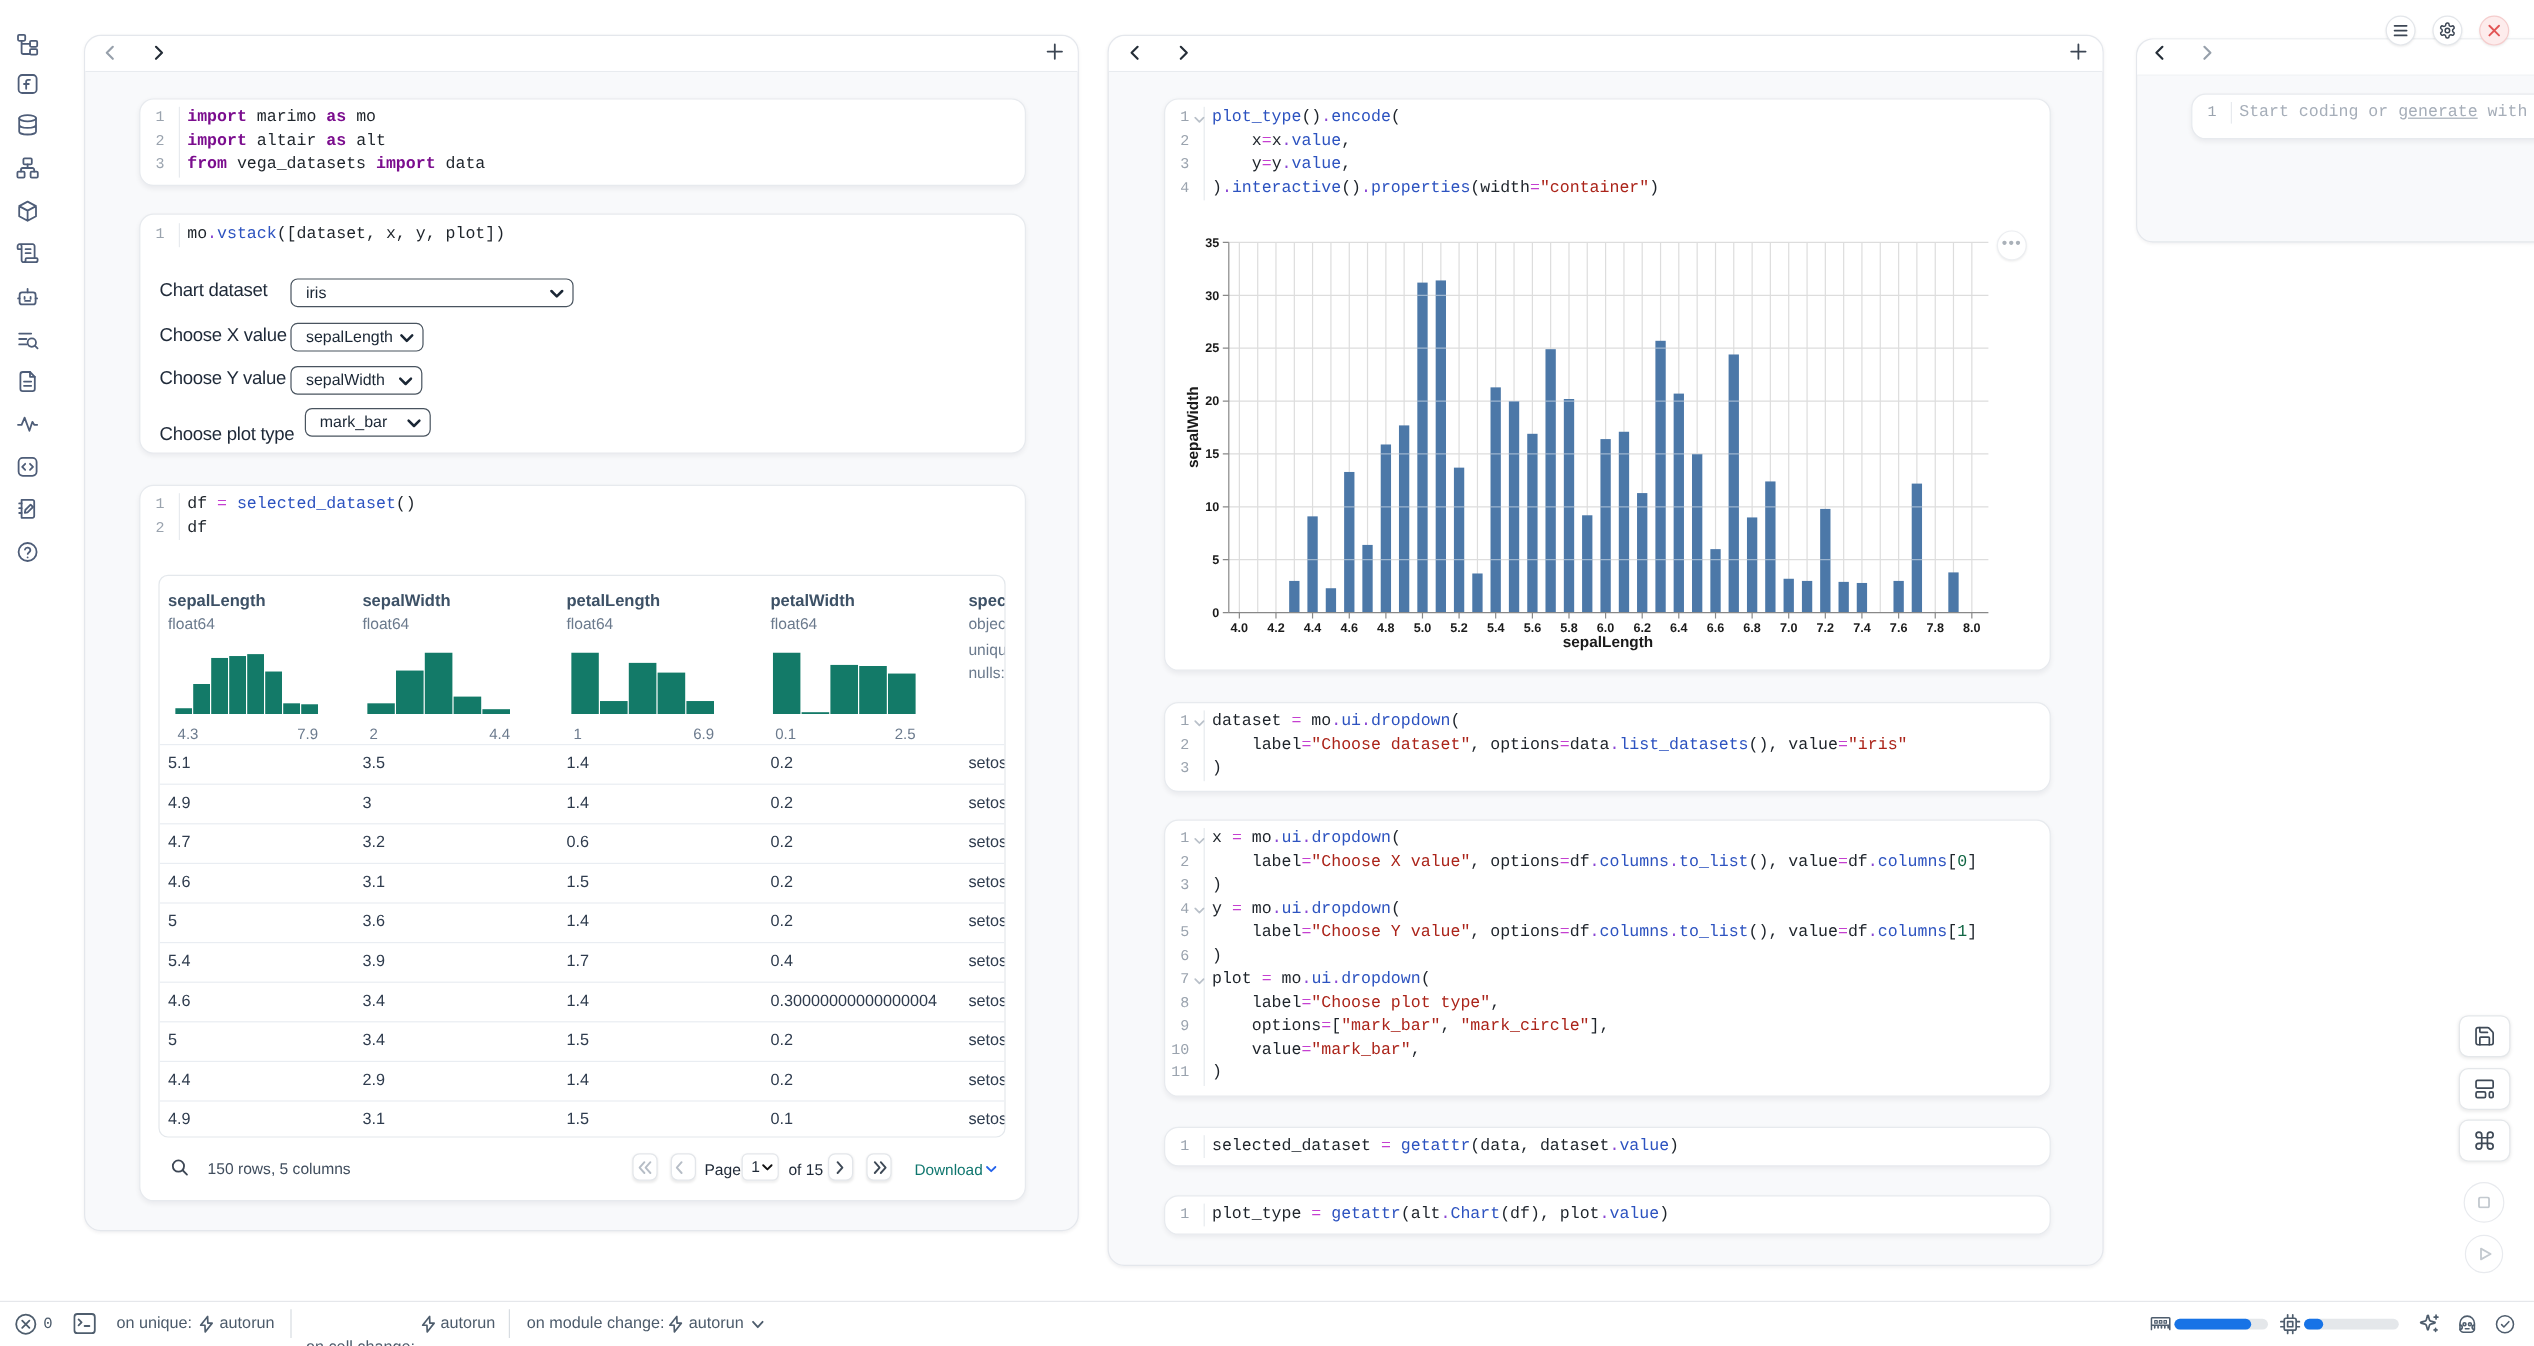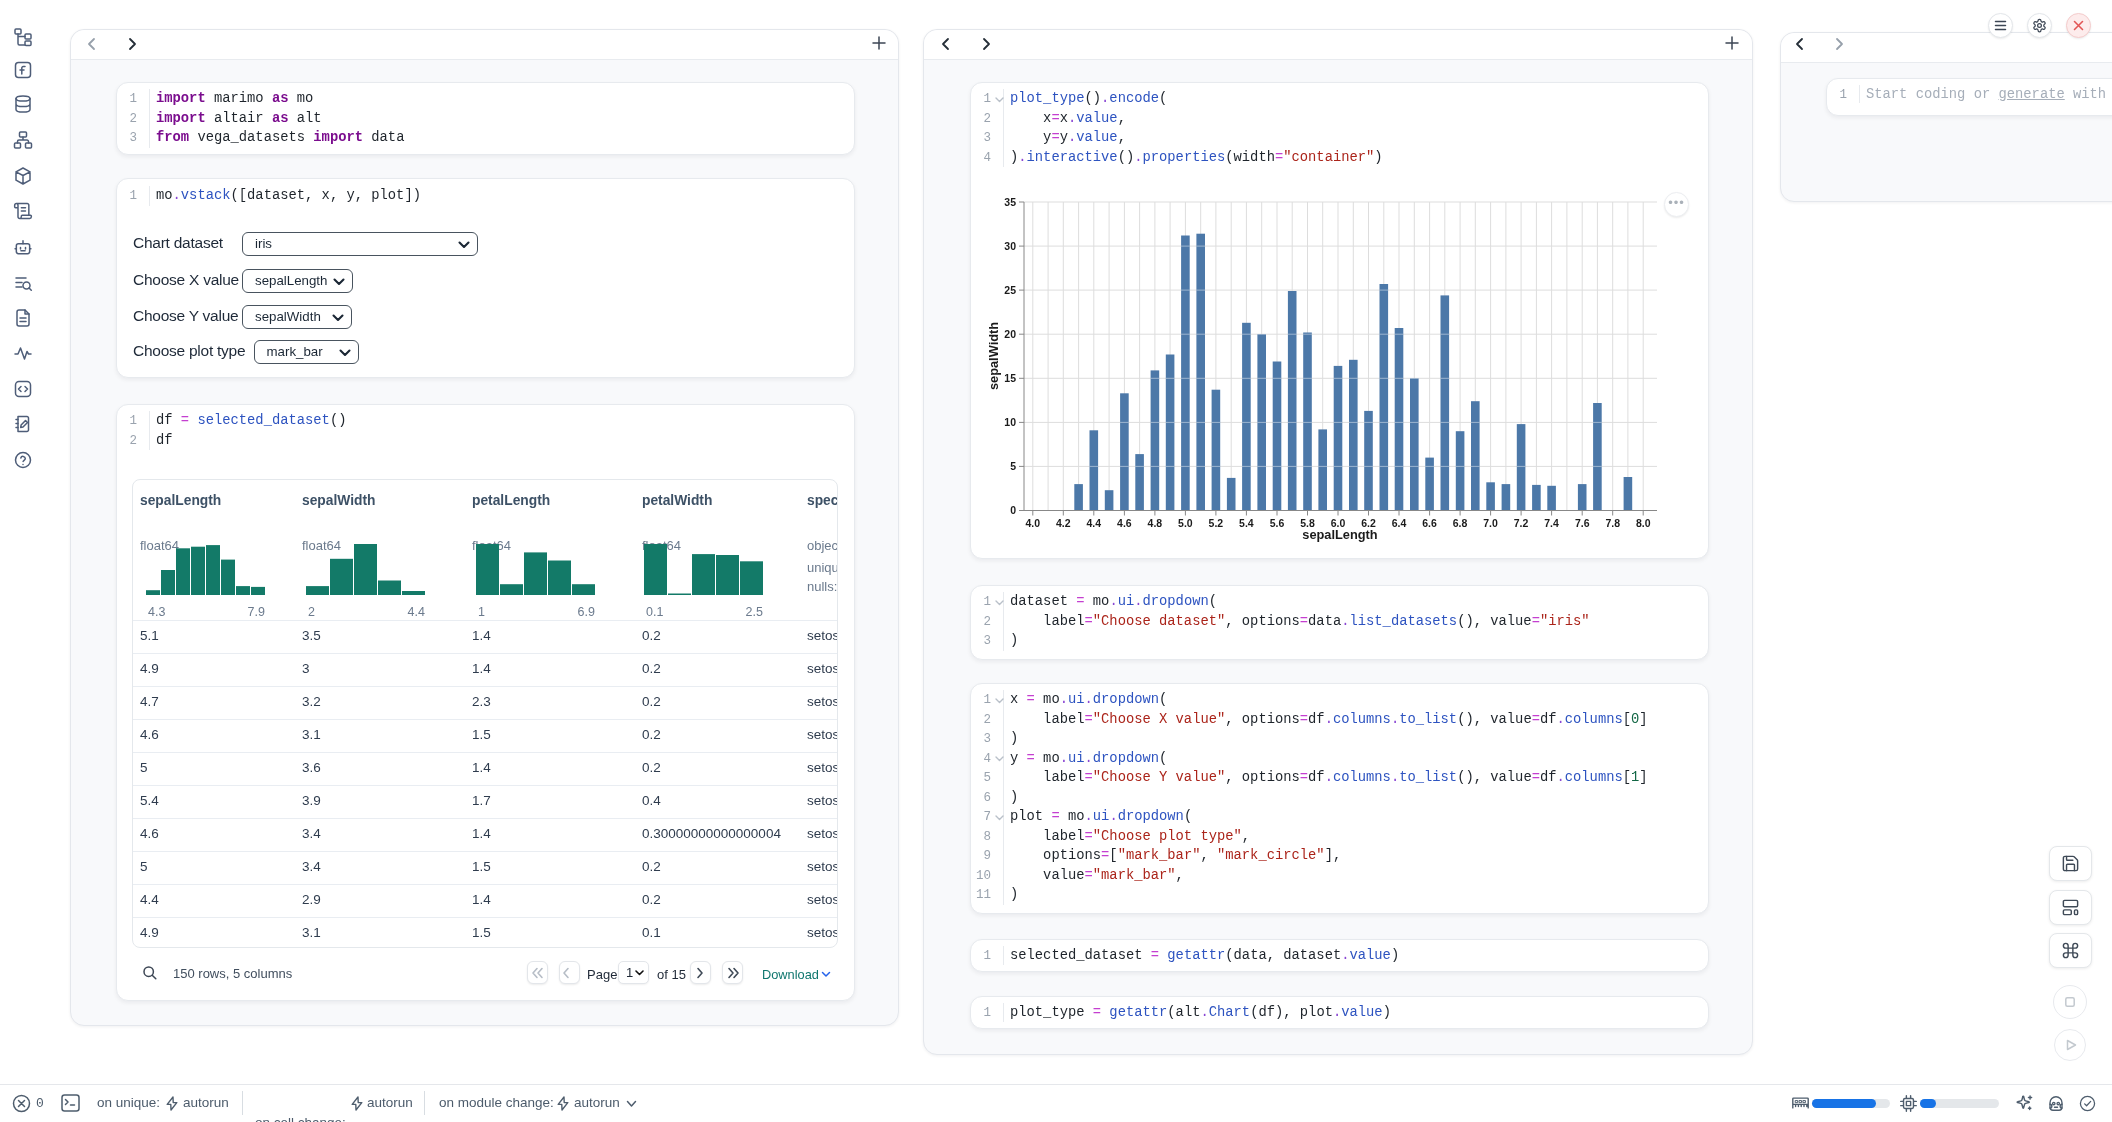--- a/index.html
+++ b/index.html
@@ -22,21 +22,21 @@
 .fn{color:#2d53c0;}
 .op{color:#c43fd0;}
 .st{color:#ab241a;}
 .nu{color:#116644;}
 .dt{color:#8a46d4;}
 .uilabel{position:absolute;font-size:15.5px;color:#1e2938;letter-spacing:-0.25px;}
 .sel{position:absolute;height:23.5px;background:#fff;border:1px solid #49545f;
   border-radius:6px;font-size:13.3px;color:#1b2735;line-height:21.5px;padding-left:12px;}
 .sel svg{position:absolute;right:7px;top:8px;}
 .thead{position:absolute;font-weight:bold;font-size:13.8px;color:#3d5166;white-space:nowrap;}
-.ttype{position:absolute;font-size:13px;color:#6b7a8d;white-space:nowrap;margin-top:26px;}
+.ttype{position:absolute;font-size:13px;color:#6b7a8d;white-space:nowrap;}
 .tnum{position:absolute;font-size:12.5px;color:#6b7a8d;}
 .tval{position:absolute;font-size:13.5px;color:#2f3c4e;white-space:nowrap;}
 .rowsep{position:absolute;left:0;right:0;height:0;border-top:1px solid #e9edf2;}
 .pagebtn{position:absolute;width:21px;height:23px;background:#fff;border:1px solid #e3e6ea;
   border-radius:6px;box-shadow:0 1px 2px rgba(0,0,0,.08);}
 .axl{font-size:10.5px;font-weight:bold;fill:#1b1b1b;font-family:"Liberation Sans",sans-serif;}
 .axt{font-size:12.8px;font-weight:bold;fill:#1b1b1b;font-family:"Liberation Sans",sans-serif;}
 .ftxt{position:absolute;font-size:13.5px;color:#4c5b6b;}
 .circbtn{position:absolute;width:25px;height:25px;border-radius:50%;background:#fff;
   border:1px solid #e3e6ea;box-shadow:0 1px 2px rgba(0,0,0,.08);}
@@ -145,21 +145,21 @@
       <path d="M1.5 1.5L6 6l4.5-4.5"></path>
     </svg></div>
 <div class="uilabel" style="left:133px;top:271px;">Choose X value</div>
 <div class="sel" style="left:242px;top:269px;width:111px;">sepalLength<svg width="12" height="8" viewBox="0 0 12 8" fill="none" stroke="#1b2735" stroke-width="2.1" stroke-linecap="round" stroke-linejoin="round">
       <path d="M1.5 1.5L6 6l4.5-4.5"></path>
     </svg></div>
 <div class="uilabel" style="left:133px;top:307px;">Choose Y value</div>
 <div class="sel" style="left:242px;top:305px;width:110px;">sepalWidth<svg width="12" height="8" viewBox="0 0 12 8" fill="none" stroke="#1b2735" stroke-width="2.1" stroke-linecap="round" stroke-linejoin="round">
       <path d="M1.5 1.5L6 6l4.5-4.5"></path>
     </svg></div>
-<div class="uilabel" style="left:133px;top:342px;">Choose plot type</div>
+<div class="uilabel" style="left:133px;top:354px;">Choose plot type</div>
 <div class="sel" style="left:253.5px;top:340px;width:105px;">mark_bar<svg width="12" height="8" viewBox="0 0 12 8" fill="none" stroke="#1b2735" stroke-width="2.1" stroke-linecap="round" stroke-linejoin="round">
       <path d="M1.5 1.5L6 6l4.5-4.5"></path>
     </svg></div>
 <div class="cell" style="left:116px;top:404px;height:597px;"></div>
 <div class="code" style="left:116px;top:411px;"><div class="gut"></div><div class="cl"><span class="ln">1</span><span class="fd"></span><span class="cd">df <span class="op">=</span> <span class="fn">selected_dataset</span>()</span></div><div class="cl"><span class="ln">2</span><span class="fd"></span><span class="cd">df</span></div></div>
 <div class="abs" style="left:132px;top:479px;width:706px;height:469px;border:1px solid #e4e8ec;border-radius:8px;background:#fff;overflow:hidden;">
     <div class="thead" style="left:7px;top:13px;">sepalLength</div>
     <div class="ttype" style="left:7px;top:32px;">float64</div>
     <div class="thead" style="left:169px;top:13px;">sepalWidth</div>
     <div class="ttype" style="left:169px;top:32px;">float64</div>
@@ -226,21 +226,21 @@
     <div class="tval" style="left:674px;top:147.5px;">setosa</div>
     <div class="rowsep" style="top:173px;"></div>
     <div class="tval" style="left:7px;top:180.5px;">4.9</div>
     <div class="tval" style="left:169px;top:180.5px;">3</div>
     <div class="tval" style="left:339px;top:180.5px;">1.4</div>
     <div class="tval" style="left:509px;top:180.5px;">0.2</div>
     <div class="tval" style="left:674px;top:180.5px;">setosa</div>
     <div class="rowsep" style="top:206px;"></div>
     <div class="tval" style="left:7px;top:213.5px;">4.7</div>
     <div class="tval" style="left:169px;top:213.5px;">3.2</div>
-    <div class="tval" style="left:339px;top:213.5px;">2.3</div>
+    <div class="tval" style="left:339px;top:213.5px;">0.6</div>
     <div class="tval" style="left:509px;top:213.5px;">0.2</div>
     <div class="tval" style="left:674px;top:213.5px;">setosa</div>
     <div class="rowsep" style="top:239px;"></div>
     <div class="tval" style="left:7px;top:246.5px;">4.6</div>
     <div class="tval" style="left:169px;top:246.5px;">3.1</div>
     <div class="tval" style="left:339px;top:246.5px;">1.5</div>
     <div class="tval" style="left:509px;top:246.5px;">0.2</div>
     <div class="tval" style="left:674px;top:246.5px;">setosa</div>
     <div class="rowsep" style="top:272px;"></div>
     <div class="tval" style="left:7px;top:279.5px;">5</div>

